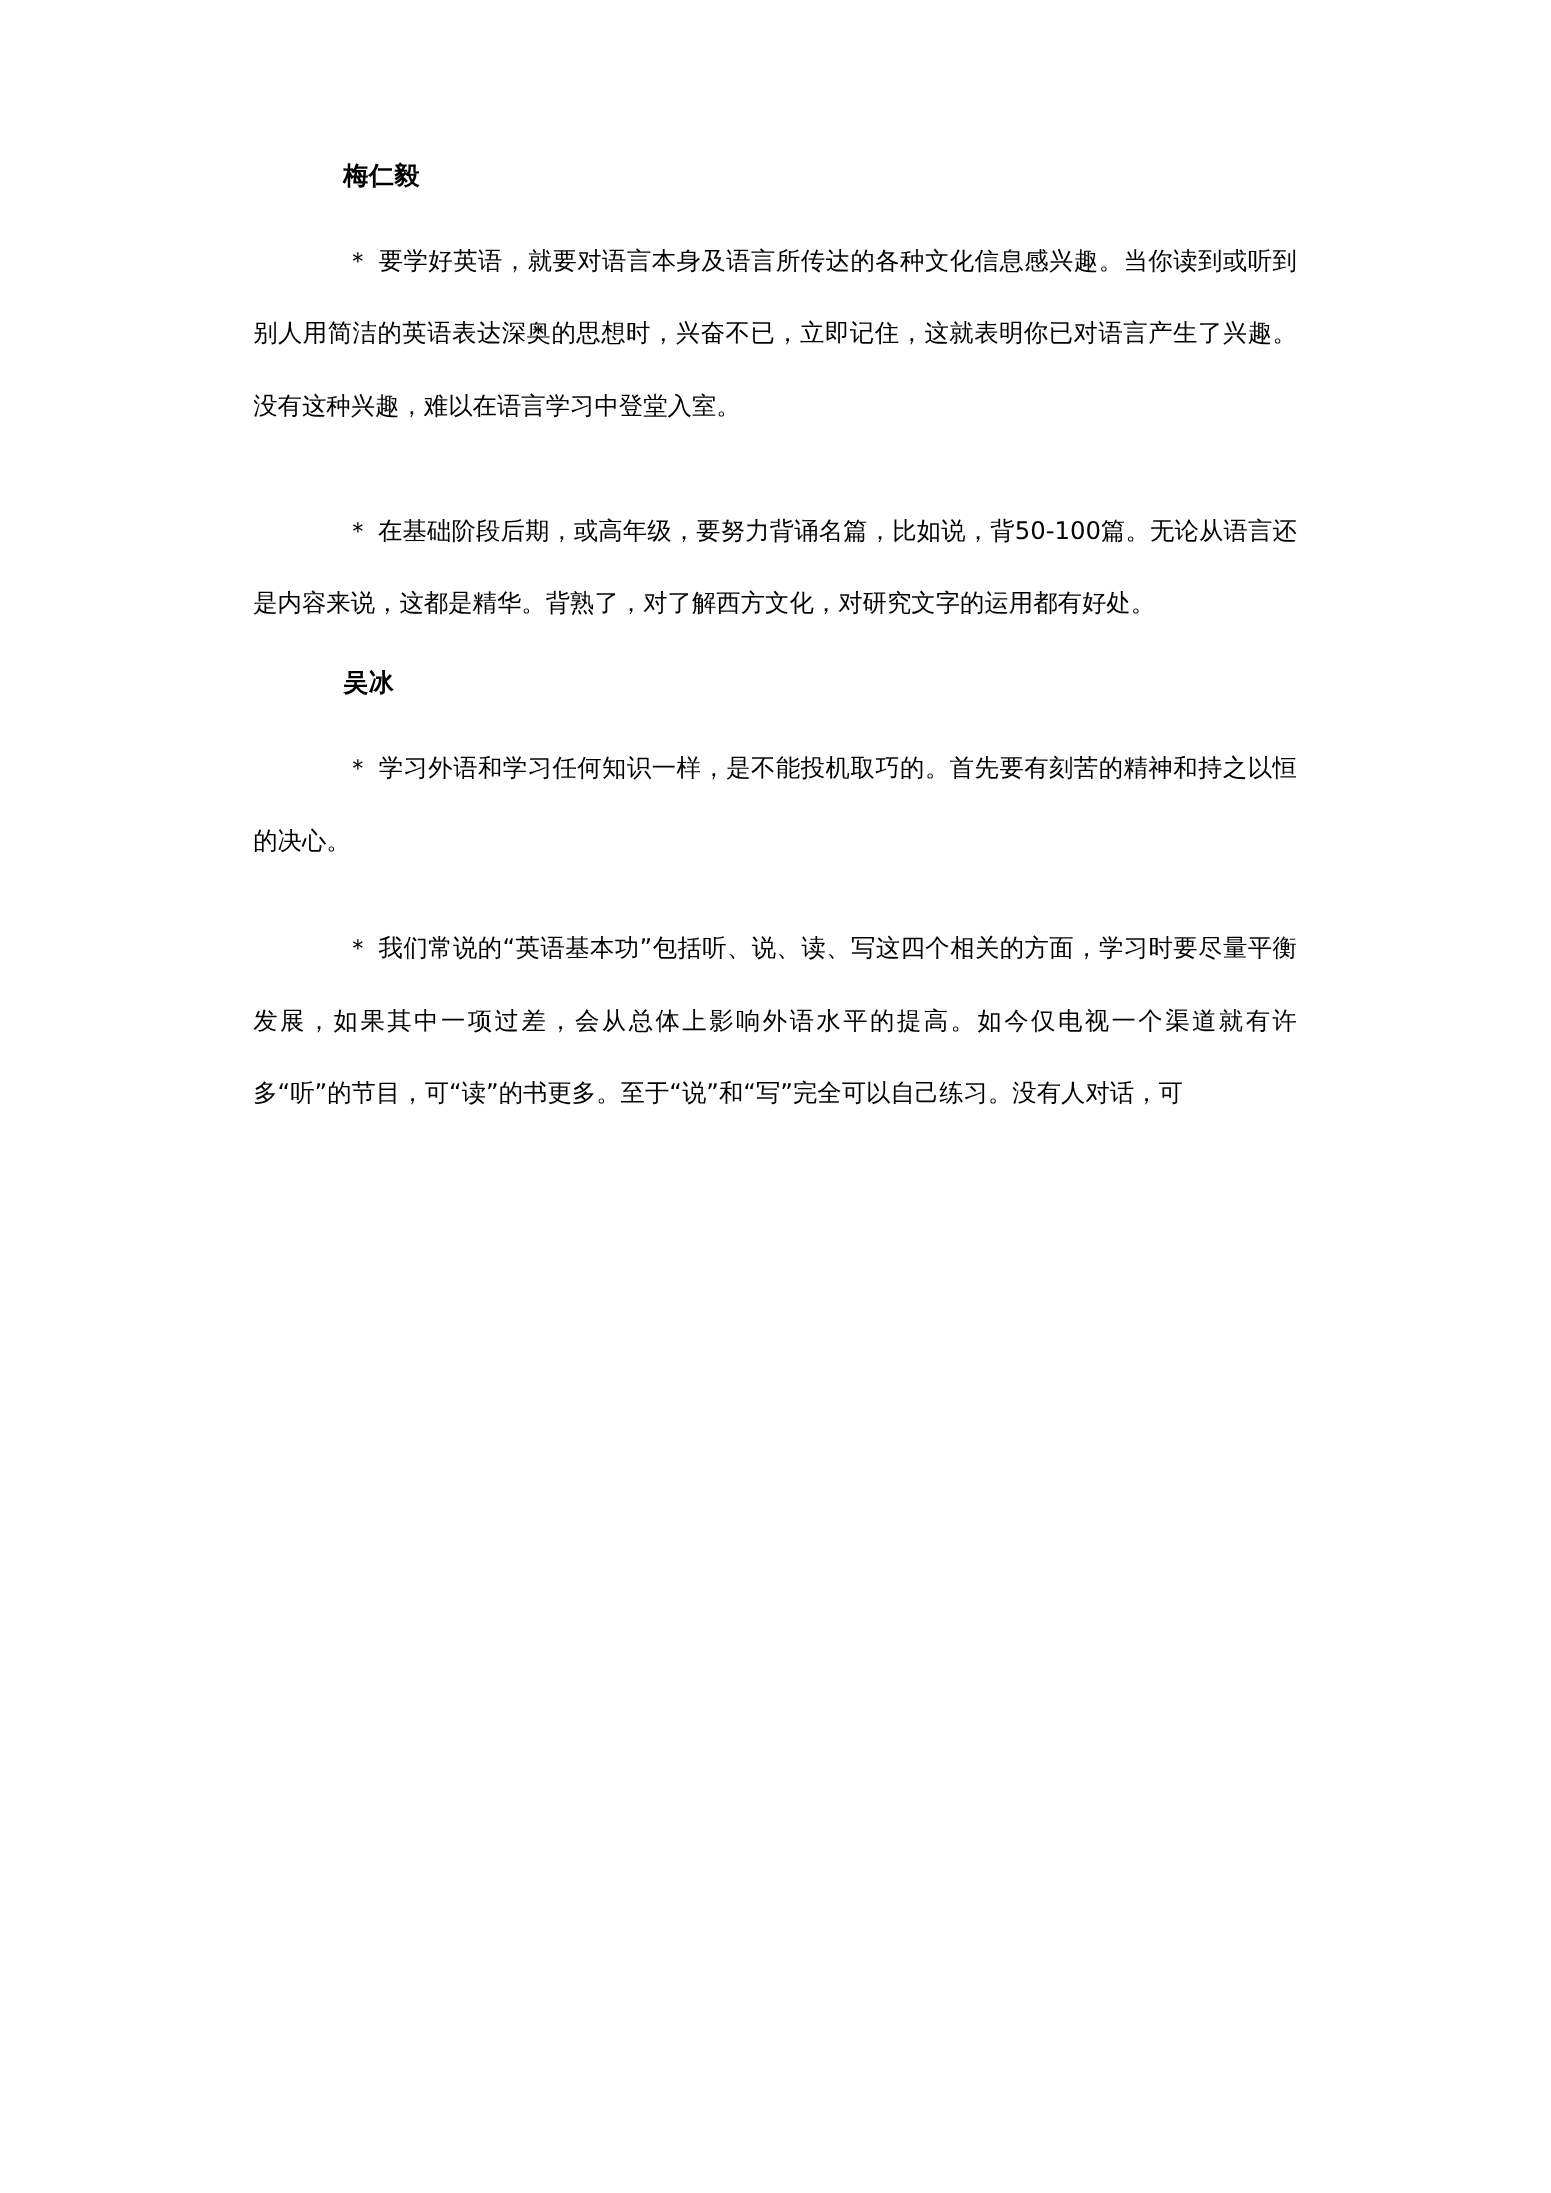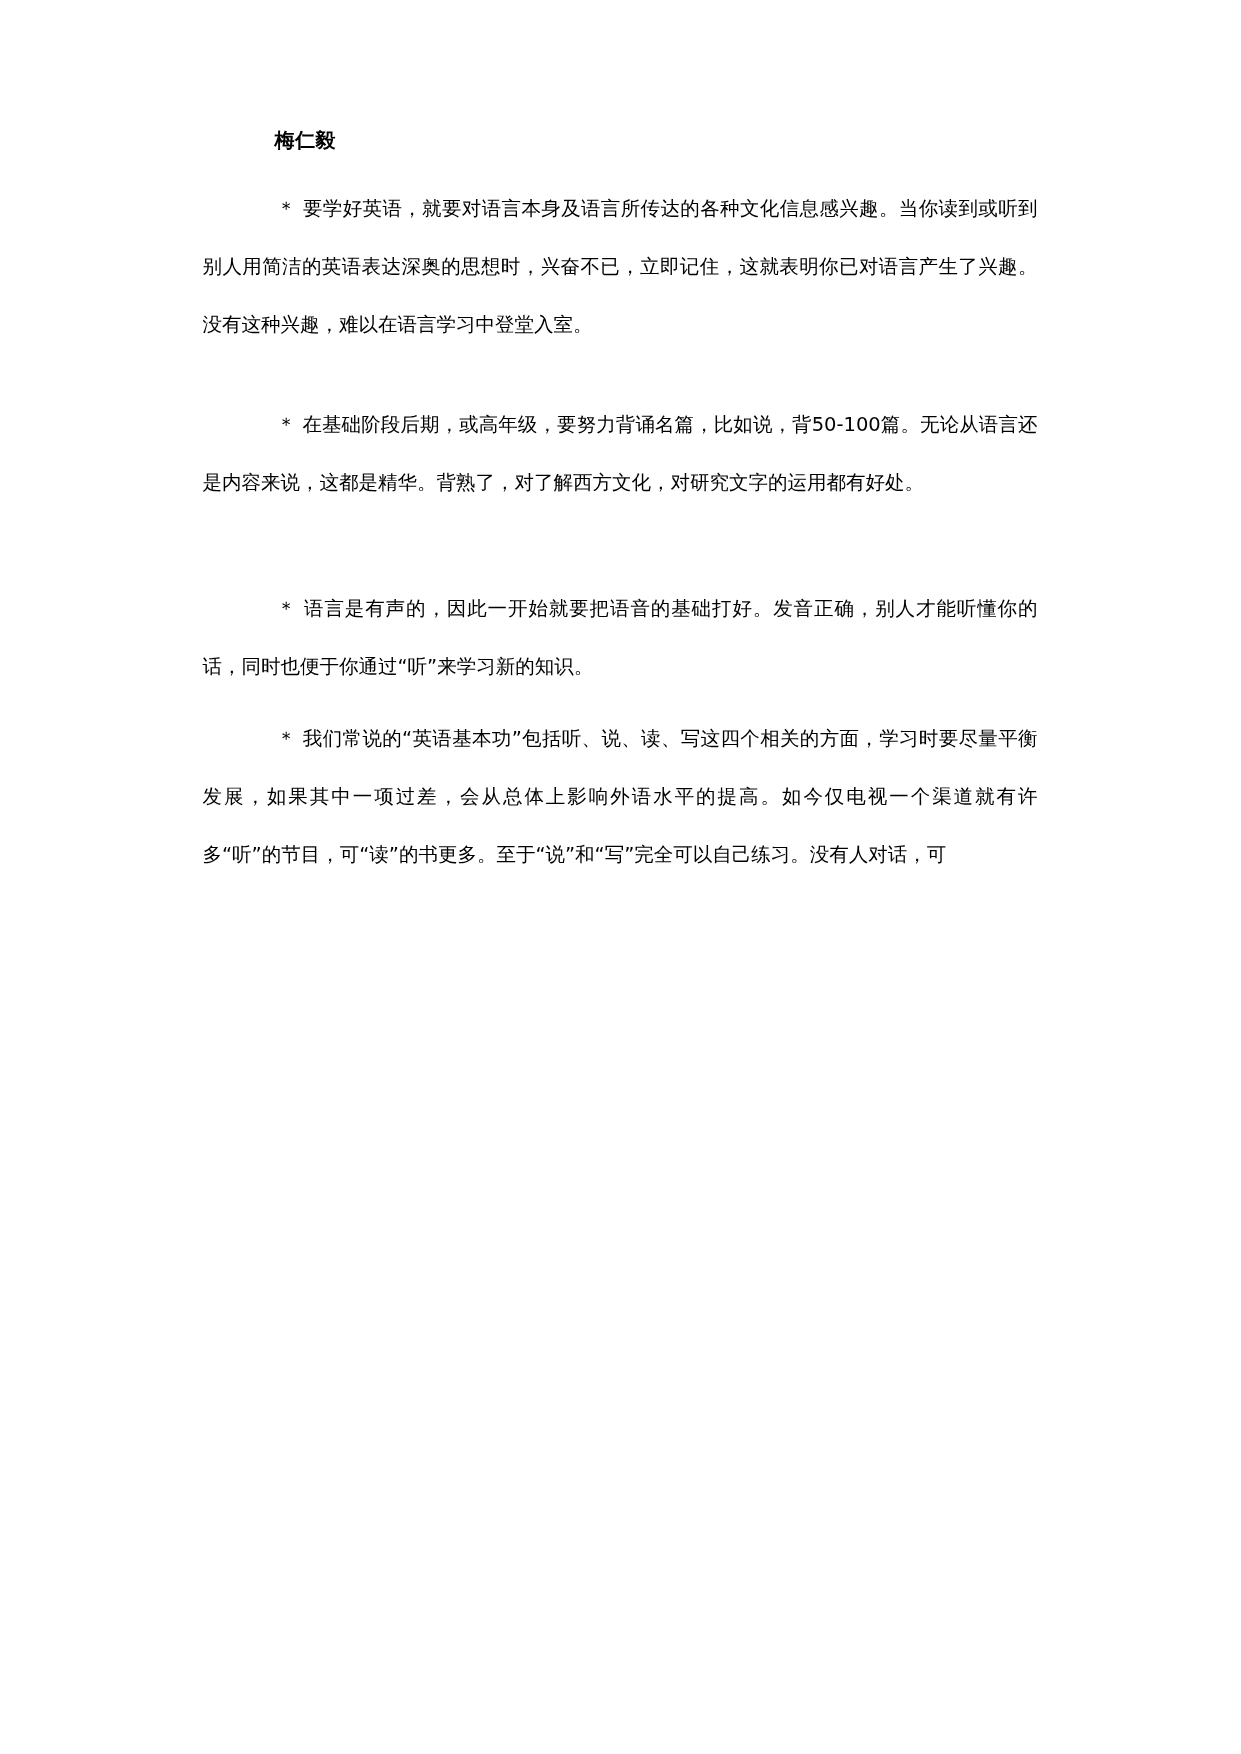--- a/index.html
+++ b/index.html
@@ -69,26 +69,27 @@
 
     <div class="gap-para"></div>
 
 
     <div class="gap-para"></div>
 
     <p class="para">＊ 在基础阶段后期，或高年级，要努力背诵名篇，比如说，背50-100篇。无论从语言还是内容来说，这都是精华。背熟了，对了解西方文化，对研究文字的运用都有好处。</p>
 
     <div class="gap-section"></div>
 
+    <div class="heading second">吴冰</div>
 
     <div class="gap-heading-para"></div>
 
+    <p class="para">＊ 学习外语和学习任何知识一样，是不能投机取巧的。首先要有刻苦的精神和持之以恒的决心。</p>
 
     <div class="gap-para"></div>
 
-    <p class="para">＊ 语言是有声的，因此一开始就要把语音的基础打好。发音正确，别人才能听懂你的话，同时也便于你通过“听”来学习新的知识。</p>
 
     <div class="gap-para"></div>
 
     <p class="para">＊ 我们常说的“英语基本功”包括听、说、读、写这四个相关的方面，学习时要尽量平衡发展，如果其中一项过差，会从总体上影响外语水平的提高。如今仅电视一个渠道就有许多“听”的节目，可“读”的书更多。至于“说”和“写”完全可以自己练习。没有人对话，可</p>
 
   </div>
 </div>
 
 </body></html>

